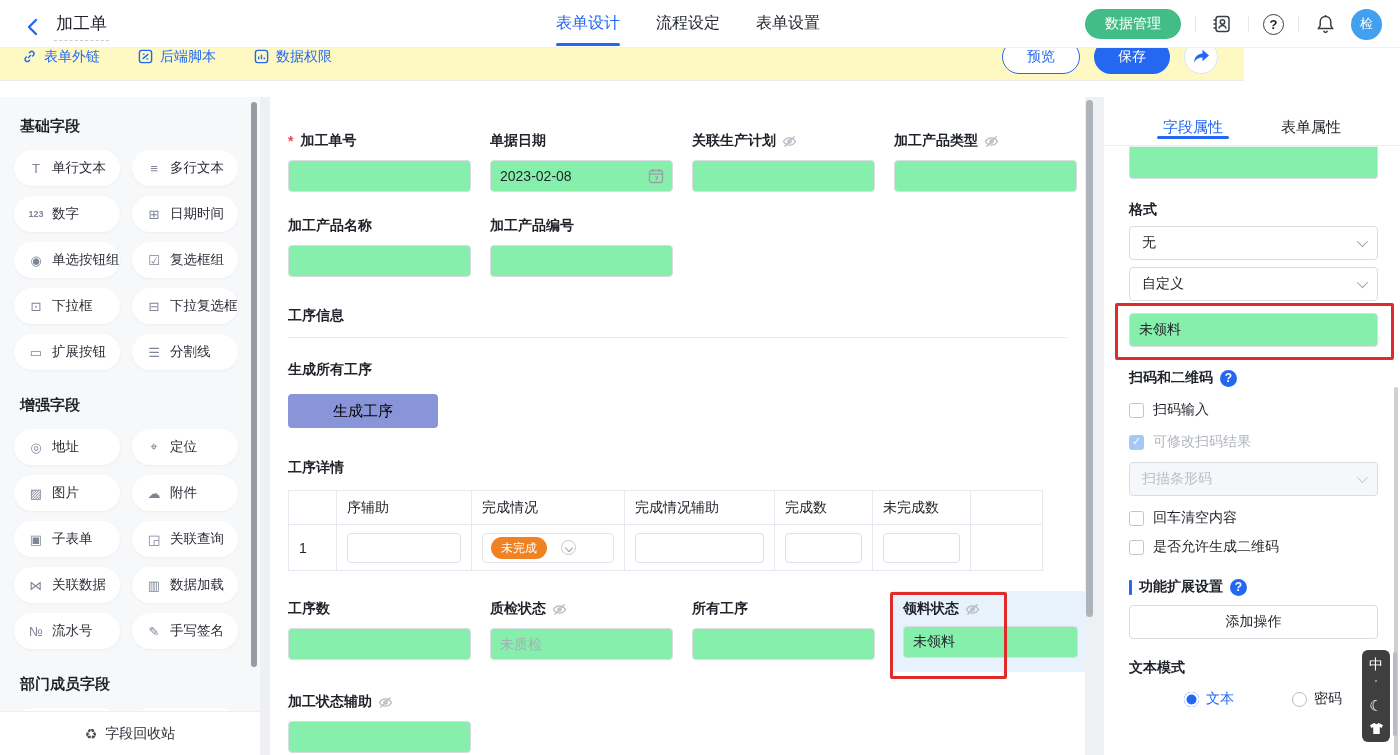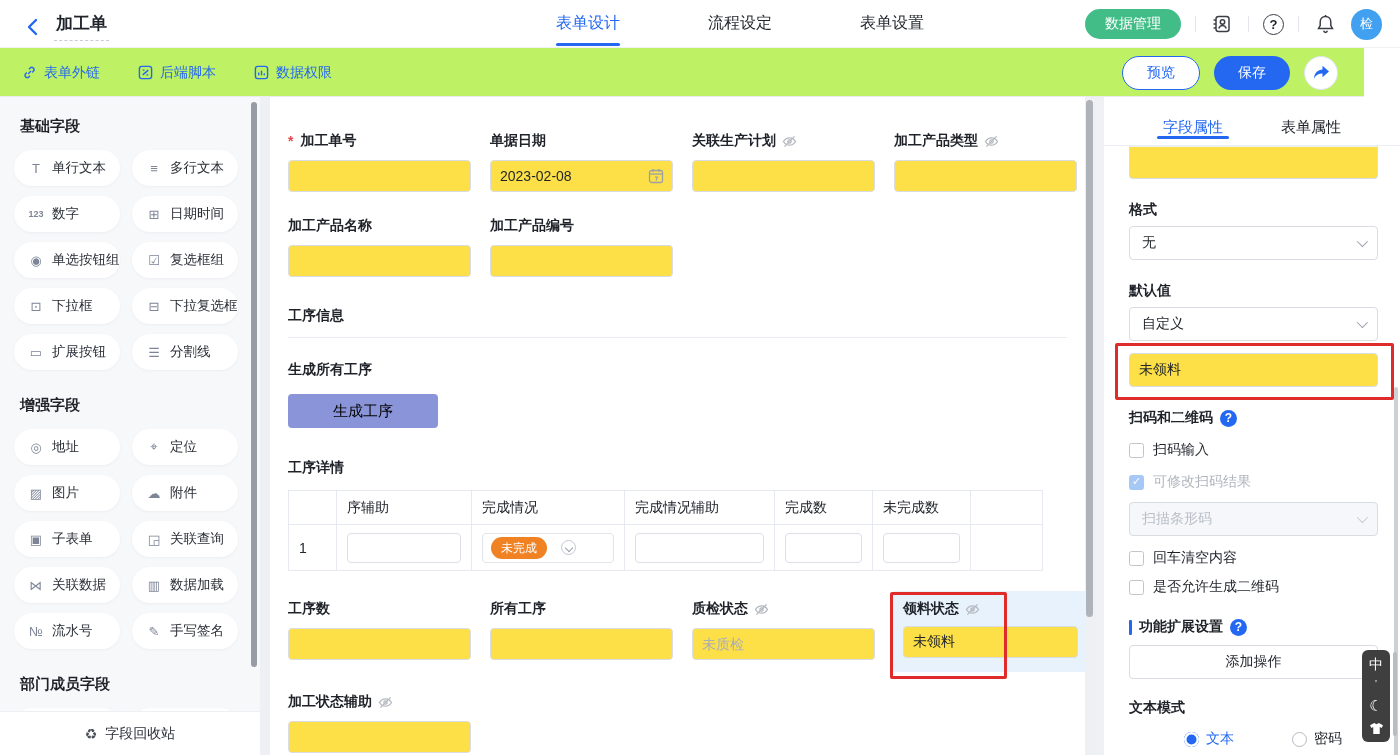--- a/index.html
+++ b/index.html
@@ -5,33 +5,33 @@
   * { margin:0; padding:0; box-sizing:border-box; }
   html,body { width:1400px; height:755px; }
   body {
     position:relative; overflow:hidden; background:#fff;
     font-family:"Liberation Sans","DejaVu Sans",sans-serif;
     font-size:14px; color:#1f2329;
   }
   
   .app-header { position:absolute; left:0; top:0; width:1400px; height:48px; background:#fff; border-bottom:1px solid #f0f1f3; z-index:30; }
   .back-wrap { position:absolute; left:20px; top:12px; display:flex; align-items:center; gap:10px; }
-  .doc-title { font-size:17px; font-weight:700; border-bottom:1px dashed #c9ccd4; padding:0 2px 5px; }
-  .hdr-tabs { position:absolute; left:556px; top:0; height:48px; display:flex; gap:88px; align-items:center; }
+  .doc-title { font-size:17px; font-weight:400; border-bottom:1px dashed #c9ccd4; padding:0 2px 5px; }
+  .hdr-tabs { position:absolute; left:556px; top:0; height:48px; display:flex; gap:36px; align-items:center; }
   .hdr-tab { font-size:16px; color:#1f2329; cursor:pointer; position:relative; height:48px; line-height:46px; }
   .hdr-tab.active { color:#2468f2; }
   .hdr-tab.active::after { content:""; position:absolute; left:0; right:0; bottom:2px; height:3px; background:#2468f2; border-radius:2px; }
   .hdr-right { position:absolute; right:18px; top:0; height:48px; display:flex; align-items:center; gap:14px; }
   .btn-green { background:#42bd87; color:#fff; border:none; height:30px; padding:0 20px; border-radius:16px; font-size:14px; cursor:pointer; }
   .vsep { width:1px; height:16px; background:#e3e6eb; }
   .hicon { width:24px; height:24px; display:flex; align-items:center; justify-content:center; color:#3b3f45; cursor:pointer; }
   .help-circ { width:21px; height:21px; border:1.6px solid #3b3f45; border-radius:50%; display:flex; align-items:center; justify-content:center; font-size:13px; font-weight:600; }
   .avatar { width:31px; height:31px; border-radius:50%; background:#41a1f0; color:#fff; display:flex; align-items:center; justify-content:center; font-size:13px; cursor:pointer; }
   
-  .toolbar { position:absolute; left:0; top:48px; width:1364px; height:49px; background:#bef264; border-bottom:1px solid #e9ebf0; z-index:25; }
+  .toolbar { position:absolute; left:0; top:32px; width:1244px; height:49px; background:#fef9c3; border-bottom:1px solid #e9ebf0; z-index:25; }
   .tb-links { position:absolute; left:22px; top:0; height:49px; display:flex; gap:38px; align-items:center; }
   .tb-link { color:#2468f2; display:flex; align-items:center; gap:7px; cursor:pointer; }
   .tb-right { position:absolute; right:26px; top:0; height:49px; display:flex; gap:14px; align-items:center; }
   .btn-outline { height:34px; padding:0 24px; border-radius:17px; border:1px solid #2468f2; color:#2468f2; background:#fff; font-size:14px; cursor:pointer; }
   .btn-primary { height:34px; padding:0 24px; border-radius:17px; border:none; color:#fff; background:#2468f2; font-size:14px; cursor:pointer; }
   .btn-share { width:34px; height:34px; border-radius:50%; border:1px solid #dde4f0; background:#fff; display:flex; align-items:center; justify-content:center; cursor:pointer; }
   
   .sidebar { position:absolute; left:0; top:97px; width:260px; bottom:0; background:#f7f8fa; overflow:hidden; }
   .sb-scroll { position:absolute; right:3px; top:5px; width:6px; height:565px; background:#979ca4; border-radius:3px; }
   .sb-inner { padding:20px 14px 0; }
@@ -43,21 +43,21 @@
   .pill.partial { height:14px; border-radius:14px 14px 0 0; box-shadow:none; }
   .sb-bottom { position:absolute; left:0; bottom:0; width:260px; height:44px; background:#fff; border-top:1px solid #edeff3; display:flex; align-items:center; justify-content:center; gap:8px; font-size:14px; color:#2a2e36; cursor:pointer; z-index:5; }
   
   .canvas { position:absolute; left:260px; top:97px; width:843px; bottom:0; background:#eef0f3; }
   .canvas-scroll { position:absolute; left:826px; top:3px; width:7px; height:517px; background:#aeb2b9; border-radius:4px; z-index:8; }
   .card { position:absolute; left:10px; top:0; bottom:0; width:815px; background:#fff; overflow:hidden; padding:34px 18px 0; }
   .frow { display:flex; gap:19px; position:relative; }
   .field { width:183px; flex:none; }
   .flabel { display:flex; align-items:center; gap:6px; font-weight:700; font-size:14px; height:20px; margin-bottom:9px; white-space:nowrap; }
   .req { color:#e5484d; margin-right:1px; }
-  .tinput { width:100%; height:32px; border:1px solid #d9dce3; border-radius:4px; padding:0 9px; font-size:14px; color:#1f2329; background:#fde047; outline:none; font-family:inherit; }
+  .tinput { width:100%; height:32px; border:1px solid #d9dce3; border-radius:4px; padding:0 9px; font-size:14px; color:#1f2329; background:#86efac; outline:none; font-family:inherit; }
   .tinput::placeholder { color:#a9adb5; }
   .datewrap { position:relative; }
   .datewrap svg { position:absolute; right:9px; top:8px; }
   .mt24 { margin-top:24px; } .mt30 { margin-top:30px; } .mt22 { margin-top:22px; } .mt28 { margin-top:28px; } .mt20 { margin-top:20px;flex-direction:column; }
   .sec-label { font-weight:700; }
   .sec-line { border:none; border-top:1px solid #e8ebf0; margin-top:12px; }
   .btn-gen { margin-top:14px; width:150px; height:34px; background:#8a94d8; color:#000000; border:none; border-radius:4px; font-size:15px; cursor:pointer; }
   table.sub { border-collapse:collapse; margin-top:12px; }
   table.sub th, table.sub td { border:1px solid #e6e9ef; font-weight:400; text-align:left; padding:0 10px; font-size:14px; color:#23262d; }
   table.sub th { height:34px; }
@@ -413,35 +413,35 @@
 
     <div class="frow mt28">
       <div class="field">
         <div class="flabel">
             <span>工序数</span>
           </div>
         <input class="tinput" style="">
       </div>
       <div class="field">
         <div class="flabel">
-            <span>所有工序</span>
-          </div>
-        <input class="tinput" style="">
-      </div>
-      <div class="field">
-        <div class="flabel">
             <span>质检状态</span>
           <svg width="15" height="13" viewBox="0 0 16 14" fill="none" stroke="#b4b8bf" stroke-width="1.4">
               <path d="M1.5 7s2.4-4 6.5-4 6.5 4 6.5 4-2.4 4-6.5 4-6.5-4-6.5-4z"></path>
               <circle cx="8" cy="7" r="1.8"></circle>
               <line x1="2.5" y1="12.5" x2="13.5" y2="1.5"></line>
             </svg>
         </div>
         <input class="tinput" placeholder="未质检" style="">
       </div>
+      <div class="field">
+        <div class="flabel">
+            <span>所有工序</span>
+          </div>
+        <input class="tinput" style="">
+      </div>
       <div class="sel-block">
         <div class="flabel">
             <span>领料状态</span>
           <svg width="15" height="13" viewBox="0 0 16 14" fill="none" stroke="#b4b8bf" stroke-width="1.4">
               <path d="M1.5 7s2.4-4 6.5-4 6.5 4 6.5 4-2.4 4-6.5 4-6.5-4-6.5-4z"></path>
               <circle cx="8" cy="7" r="1.8"></circle>
               <line x1="2.5" y1="12.5" x2="13.5" y2="1.5"></line>
             </svg>
         </div>
         <input class="tinput" style="width: 175px;" value="未领料">
@@ -481,21 +481,20 @@
   </div>
   <div class="panel-body">
     <input class="tinput" style="height: 33px; border-radius: 0px 0px 4px 4px; border-top-color: rgb(238, 240, 244);">
 
     <div class="p-label">格式</div>
     <div class="p-select">
       <span>无</span>
         <span class="chev"></span>
     </div>
 
-    <div class="p-label">默认值</div>
     <div class="p-select">
       <span>自定义</span>
         <span class="chev"></span>
     </div>
     <div class="p-input-wrap">
       <input class="tinput" style="height: 34px;" value="未领料">
       <div class="redbox"></div>
     </div>
 
     <div class="sec-head">

